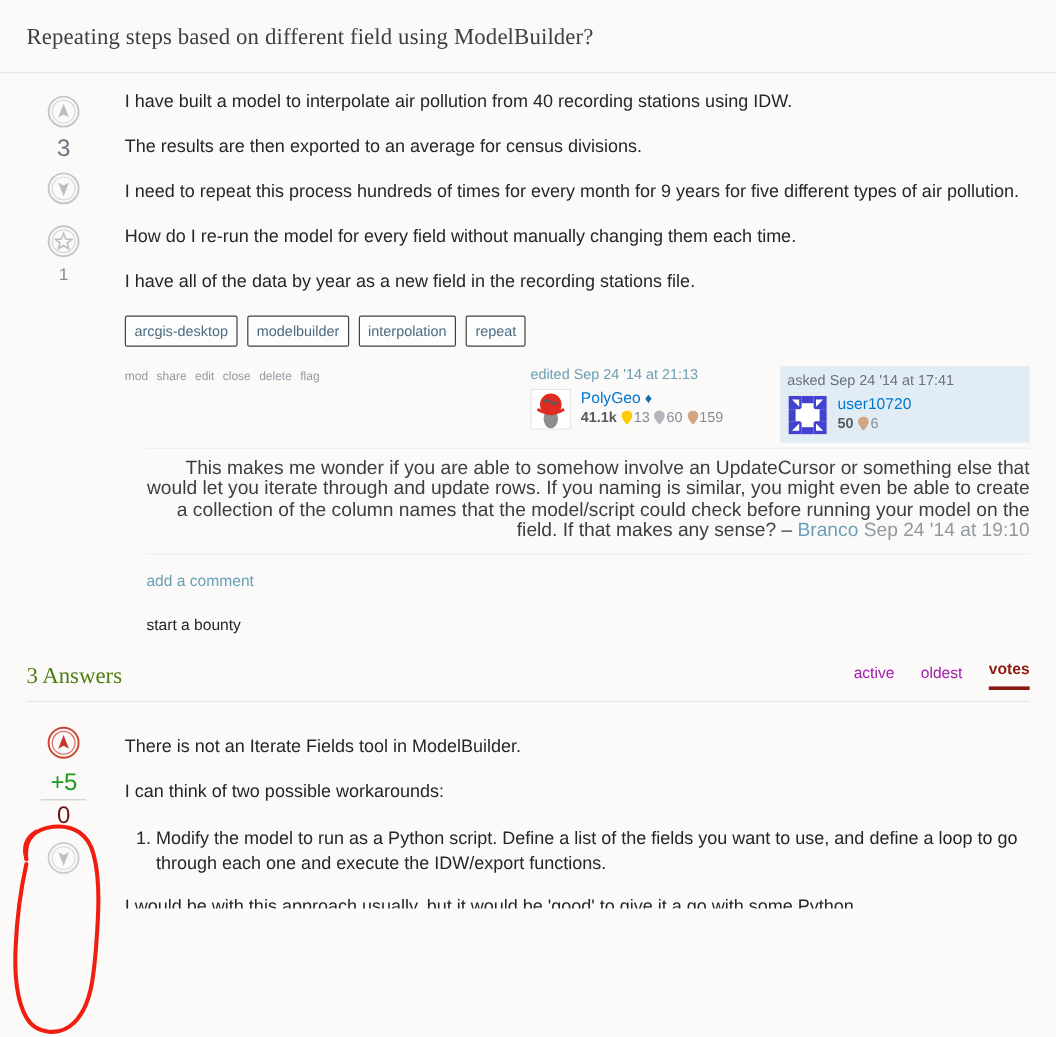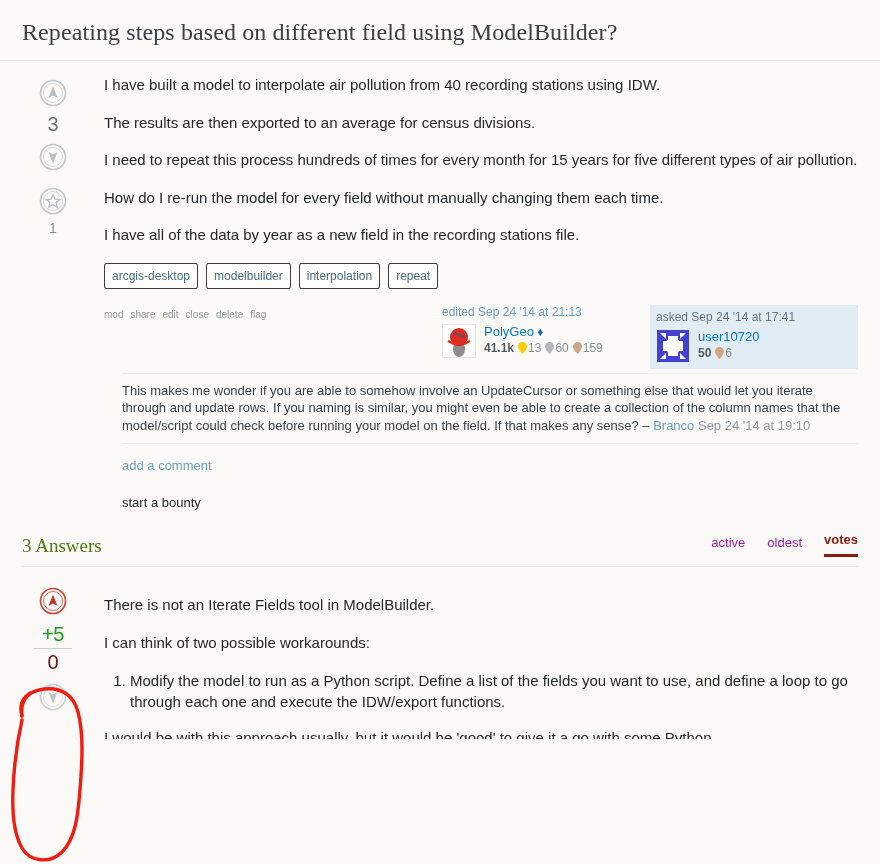--- a/index.html
+++ b/index.html
@@ -9,21 +9,21 @@
     font-family:"Liberation Sans", sans-serif;
     color:#2f3337;
     -webkit-font-smoothing:antialiased;
   }
   .page{position:relative;width:880px;height:864px;background:#fbfaf8;}
 
   
   .q-header{padding:18px 22px 14px 22px;border-bottom:1px solid #e4e6e8;}
   .q-title{
     font-family:"Liberation Serif", serif;
-    font-size:24px;line-height:28px;font-weight:400;color:#3b4045;
+    font-size:19px;line-height:28px;font-weight:400;color:#3b4045;
     letter-spacing:.1px;
   }
 
   
   .q-main{display:flex;padding:14px 22px 0 22px;}
   .votecell{width:62px;flex:0 0 62px;text-align:center;padding-top:4px;}
   .vote-arrow{width:28px;height:28px;margin:0 auto;position:relative;}
   .vote-arrow svg{display:block;}
   .vote-count{
     font-family:"Liberation Sans",sans-serif;
@@ -66,21 +66,21 @@
   .rep{color:#535a60;font-weight:bold;font-size:12px;}
   .badge-num{color:#848d95;font-size:12px;}
   .pin{display:inline-block;vertical-align:-2px;margin:0 1px 0 4px;}
 
   
   .comments{margin:4px 0 0 84px;width:auto;padding-right:22px;}
   .comment{
     border-top:1px solid #eceeef;border-bottom:1px solid #eceeef;
     padding:8px 0 9px 0;margin-left:38px;
   }
-  .comment-body{font-size:13px;line-height:17.5px;color:#3b4045;}
+  .comment-body{font-size:16px;line-height:17.5px;color:#3b4045;text-align:right;}
   .c-user{color:#6a9fb5;}
   .c-date{color:#9199a1;}
   .add-comment{margin:14px 0 0 38px;font-size:13px;color:#6a9fb5;}
   .bounty{margin:22px 0 0 38px;font-size:13px;color:#242729;}
 
   
   .answers-head{
     display:flex;align-items:flex-end;justify-content:space-between;
     margin:22px 22px 0 22px;padding-bottom:9px;border-bottom:1px solid #e4e6e8;
     position:relative;
@@ -147,21 +147,21 @@
           </svg>
         </div>
       </div>
       <div class="fav-count">1</div>
     </div>
 
     <div class="postcell">
       <div class="post-body">
         <p>I have built a model to interpolate air pollution from 40 recording stations using IDW.</p>
         <p>The results are then exported to an average for census divisions.</p>
-        <p>I need to repeat this process hundreds of times for every month for 15 years for five different types of air pollution.</p>
+        <p>I need to repeat this process hundreds of times for every month for 9 years for five different types of air pollution.</p>
         <p>How do I re-run the model for every field without manually changing them each time.</p>
         <p>I have all of the data by year as a new field in the recording stations file.</p>
       </div>
 
       <div class="taglist">
         <a class="tag">arcgis-desktop</a>
         <a class="tag">modelbuilder</a>
         <a class="tag">interpolation</a>
         <a class="tag">repeat</a>
       </div>

